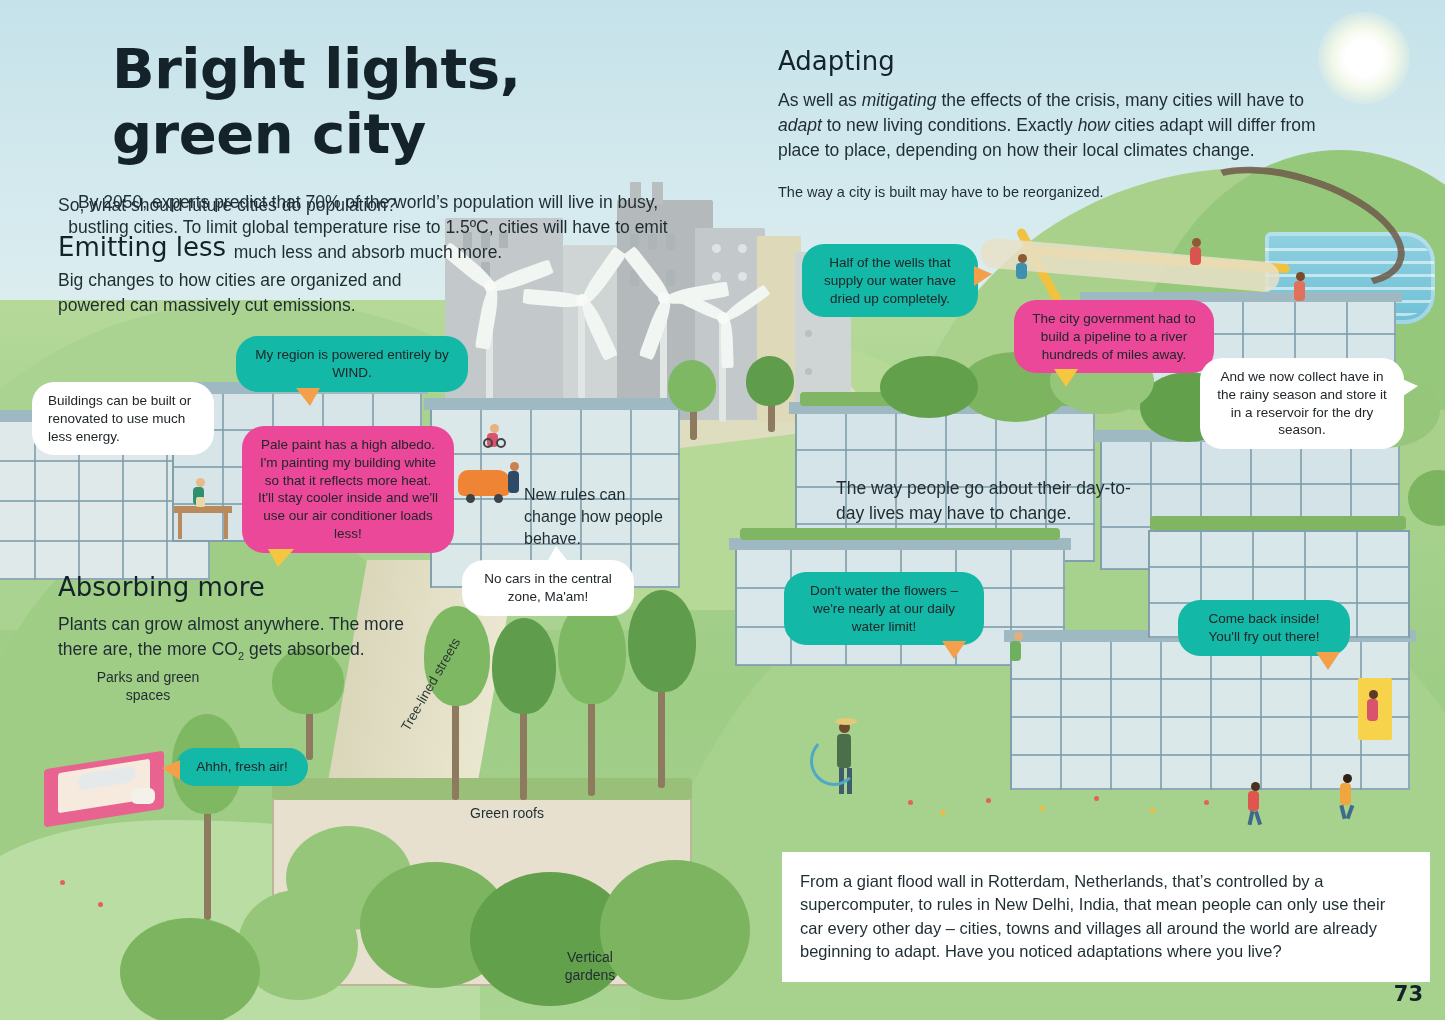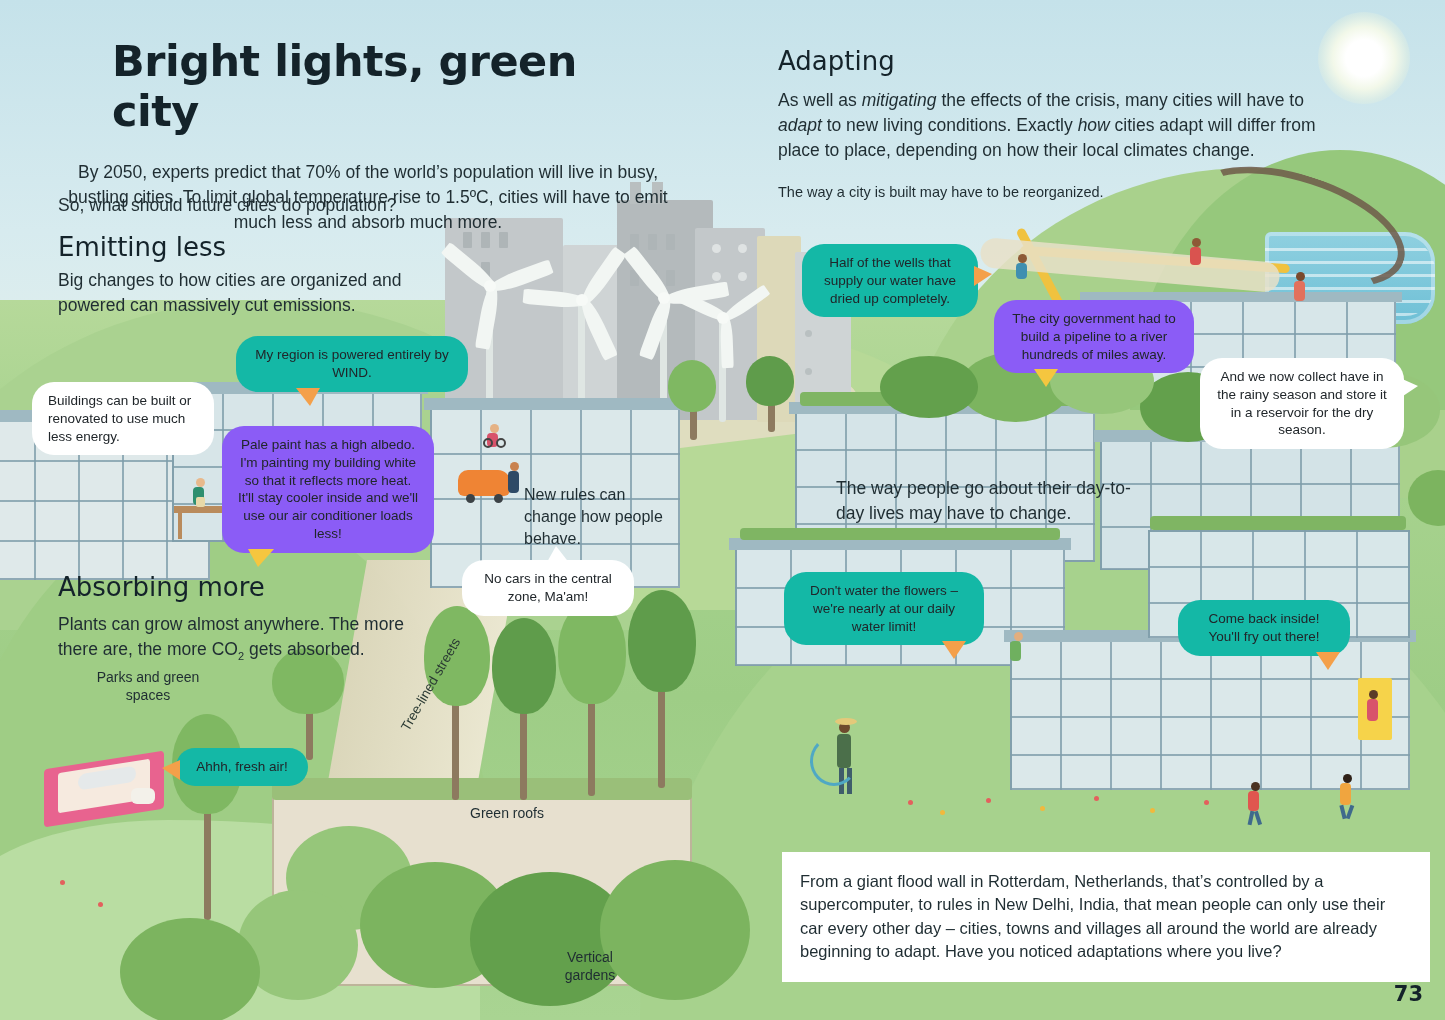--- a/index.html
+++ b/index.html
@@ -186,21 +186,21 @@
   .p-head { position: absolute; width: 9px; height: 9px; border-radius: 50%; }
   .p-body { position: absolute; width: 11px; border-radius: 4px; }
 
   
   .text-col {
     position: absolute;
     color: #1d2a2e;
   }
   h1.title {
     font-family: "DejaVu Sans", sans-serif;
-    font-size: 43px;
+    font-size: 56px;
     font-weight: bold;
     margin: 0;
     letter-spacing: -0.5px;
     color: #14232a;
   }
   h2.sub {
     font-family: "DejaVu Sans", sans-serif;
     font-size: 26px;
     font-weight: normal;
     margin: 0;
@@ -225,21 +225,21 @@
     position: absolute;
     border-radius: 22px;
     padding: 10px 16px;
     font-size: 13.5px;
     line-height: 1.32;
     text-align: center;
     color: #20262a;
     box-sizing: border-box;
   }
   .bubble.orange { background: #14b8a6; }
-  .bubble.yellow { background: #8b5cf6; }
+  .bubble.yellow { background: #ec4899; margin-left: 20px; }
   .bubble.white { background: #ffffff; }
   .bubble .tail {
     position: absolute;
     width: 0; height: 0;
   }
   .label-plain {
     position: absolute;
     font-size: 14px;
     line-height: 1.32;
     color: #1f2d32;

